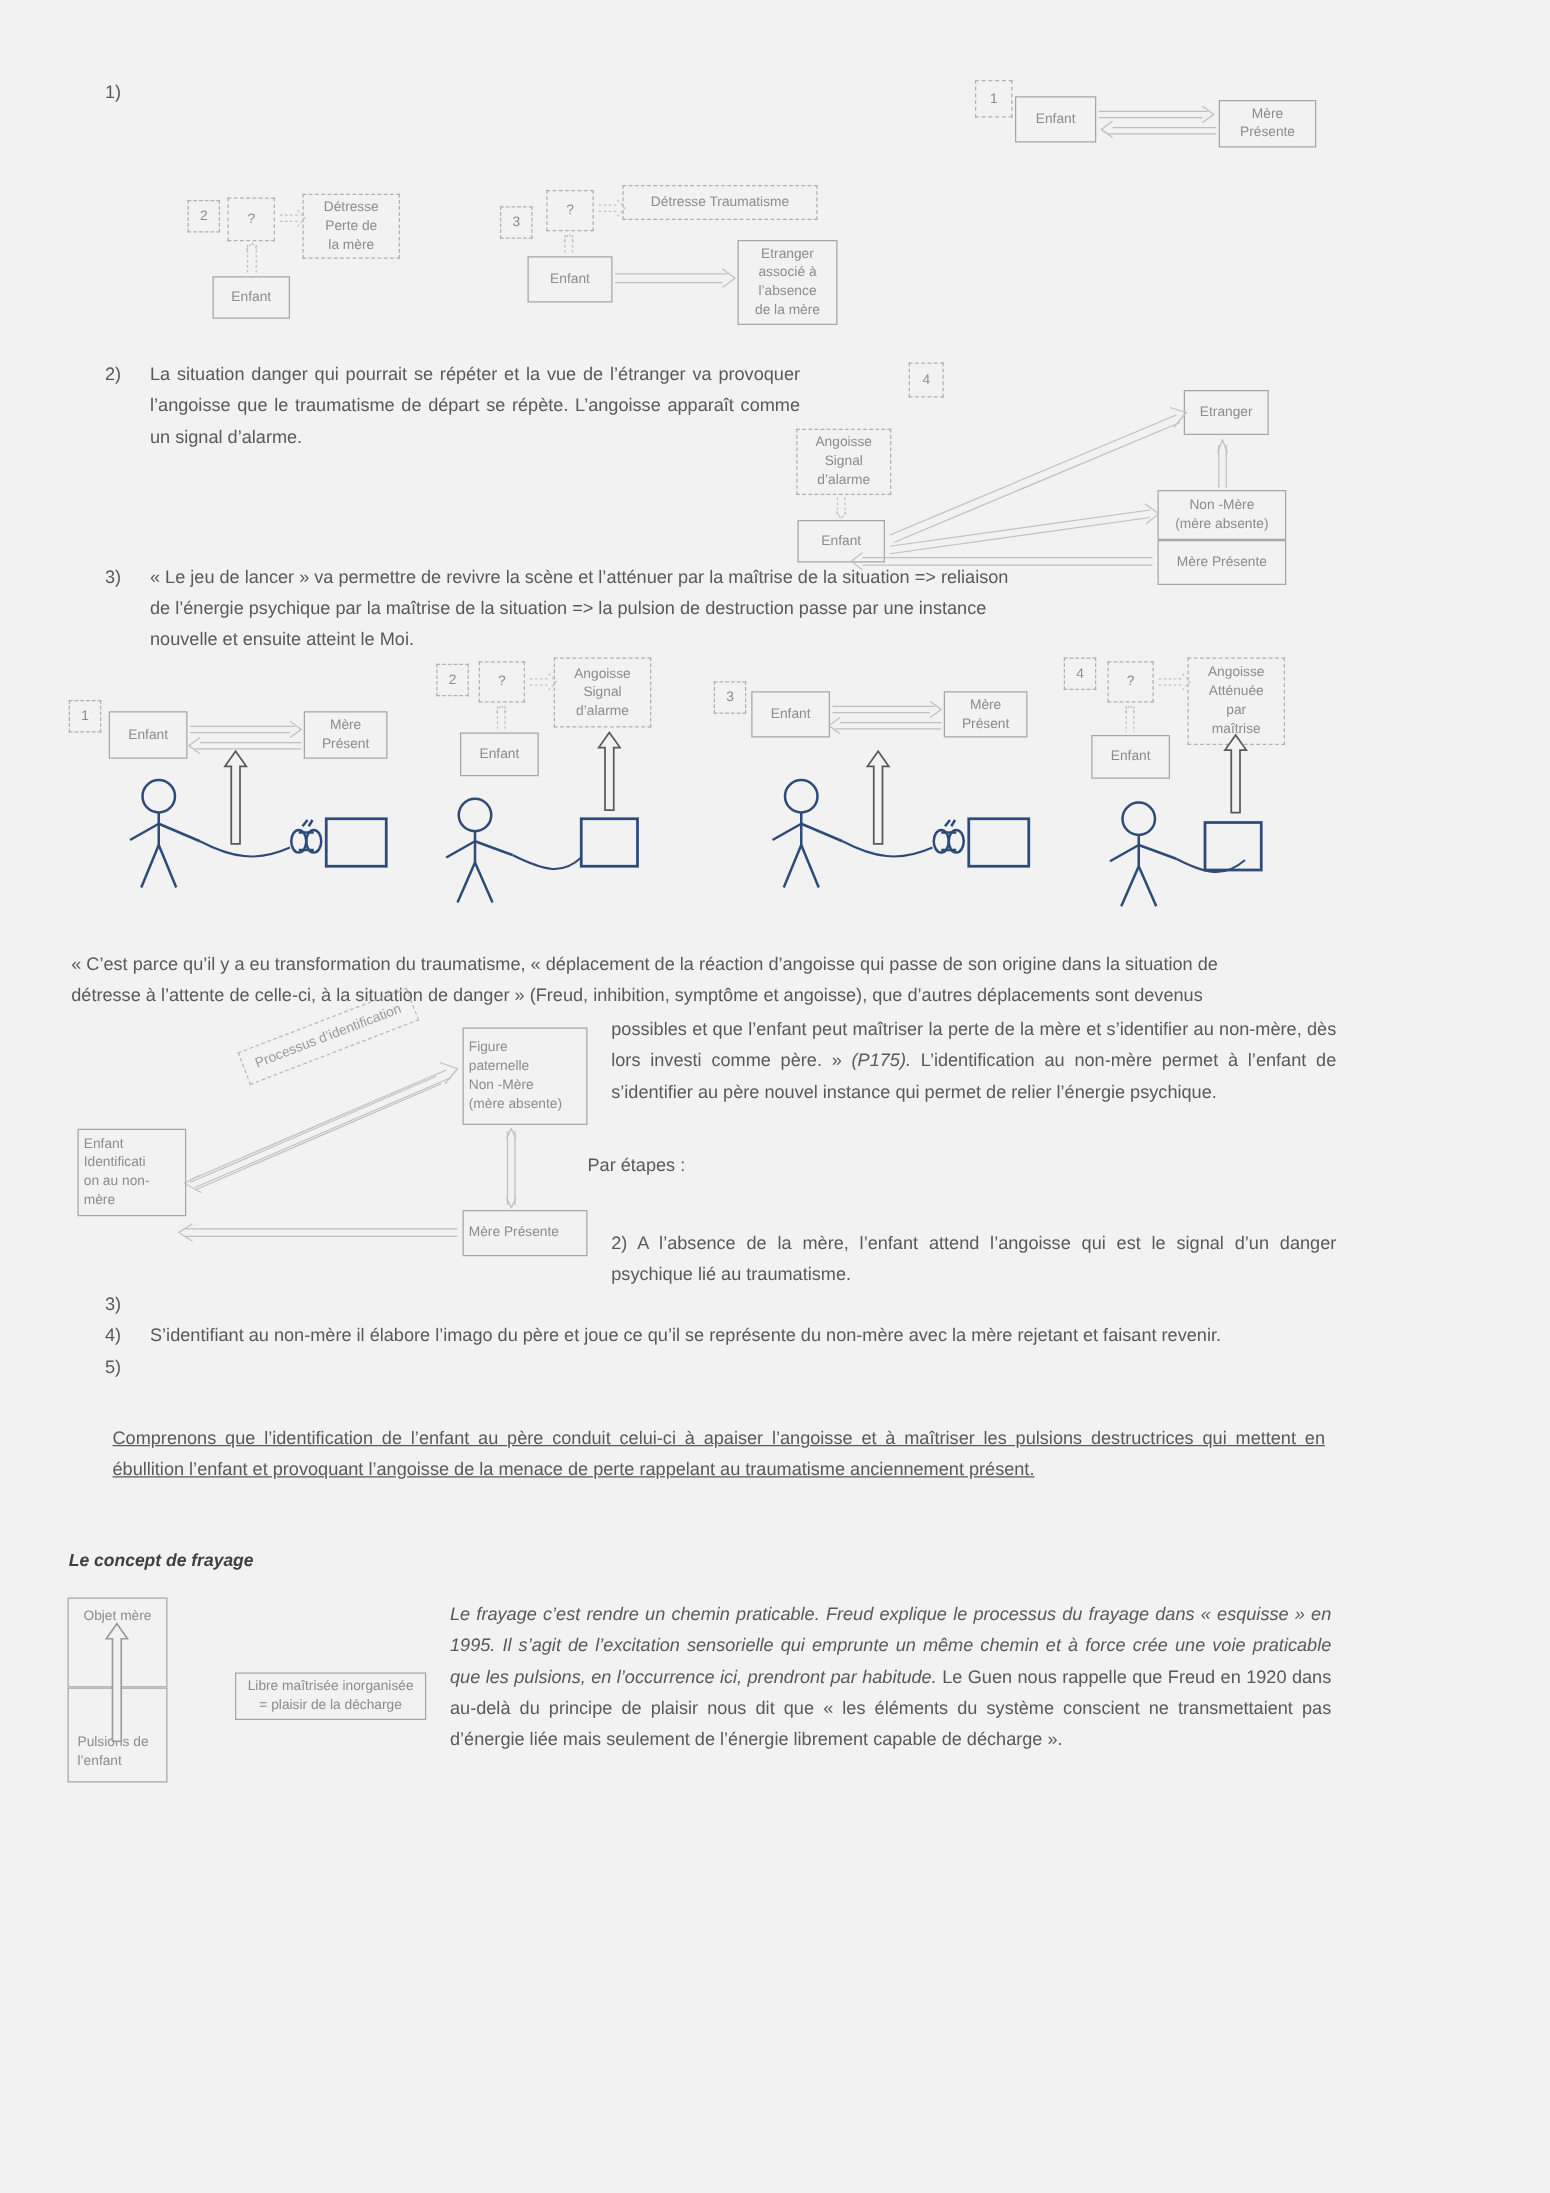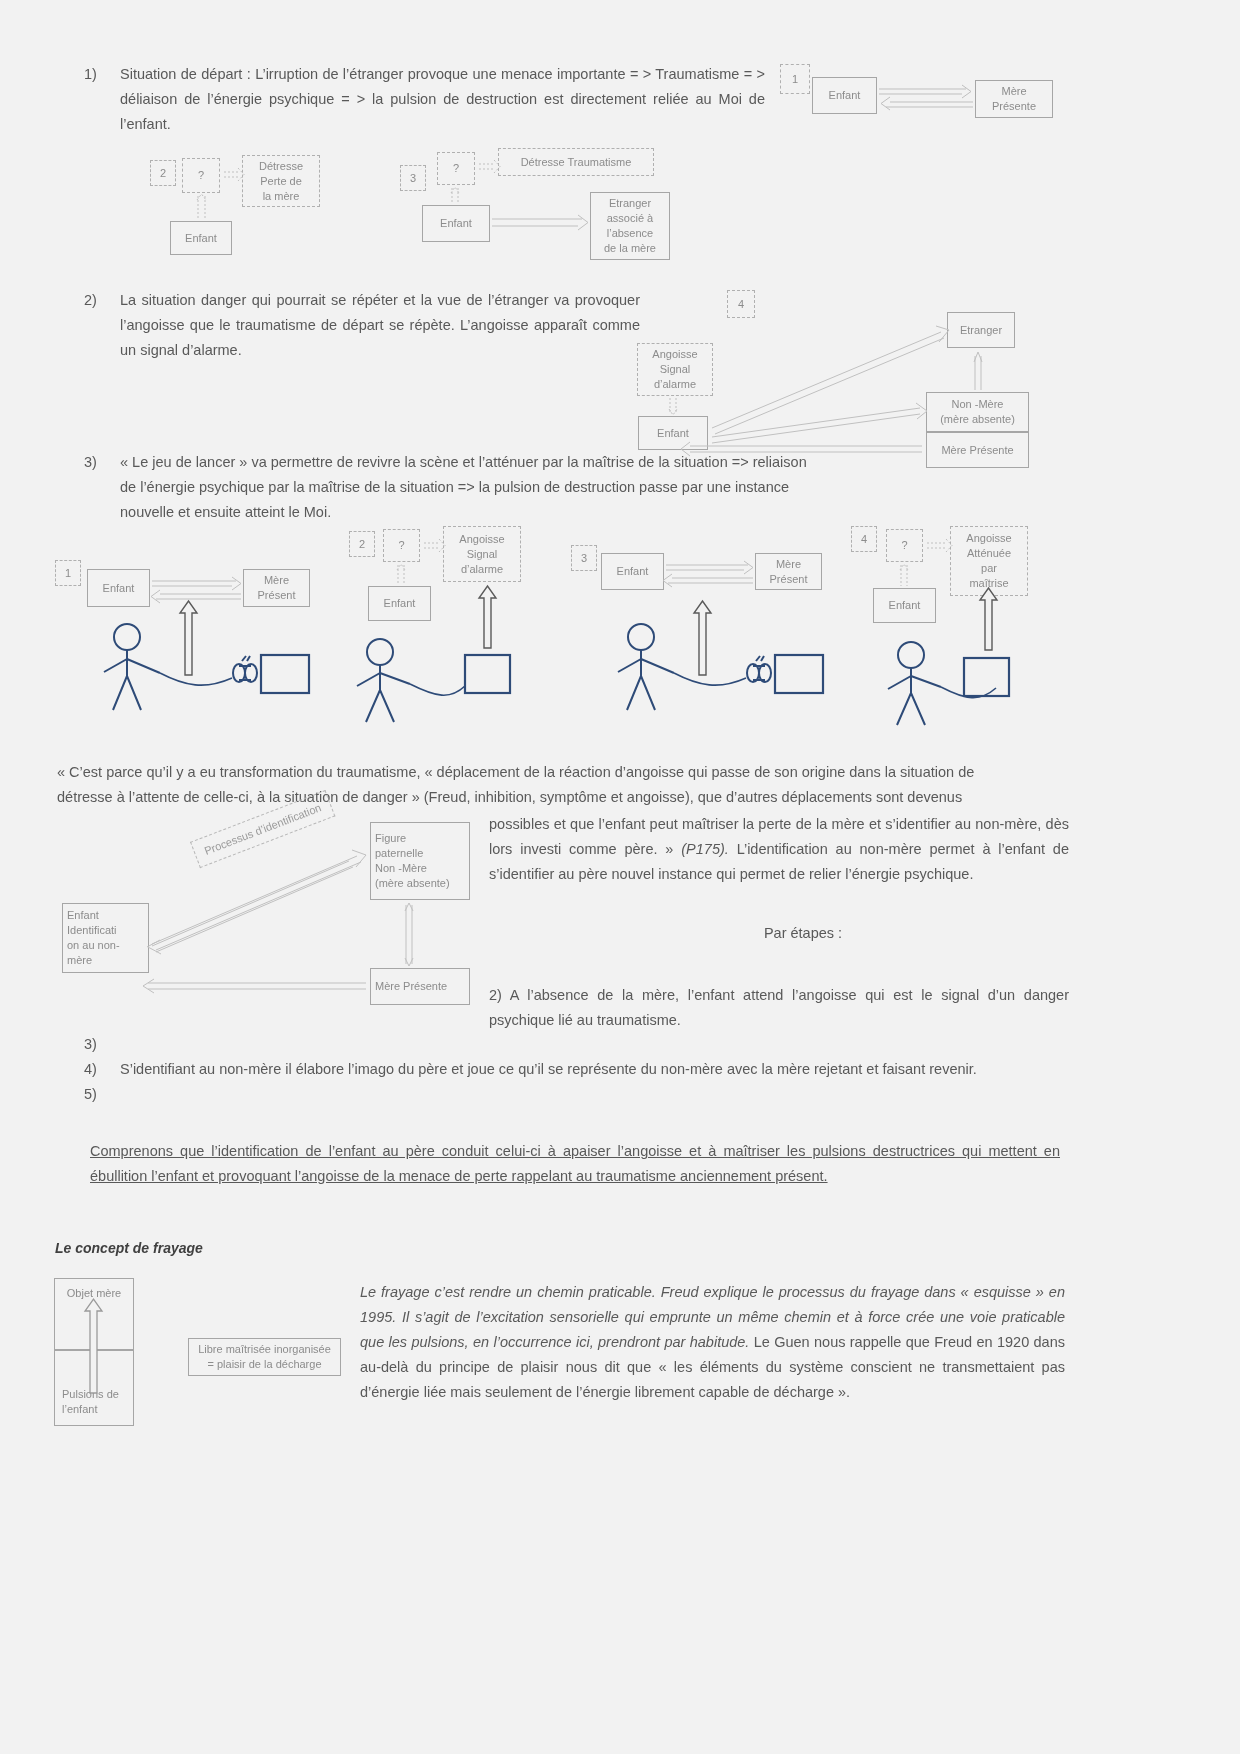--- a/index.html
+++ b/index.html
@@ -80,21 +80,20 @@
     color:#404040;
   }
   .italtext{font-style:italic;}
 </style>
 </head>
 <body>
 
 <div class="page">
 
   <div class="num" style="left:84px;top:62px;">1)</div>
-  <div class="para just" style="left:120px;top:62px;width:645px;">Situation de départ : L’irruption de l’étranger provoque une menace importante = &gt; Traumatisme = &gt; déliaison de l’énergie psychique = &gt; la pulsion de destruction est directement reliée au Moi de l’enfant.</div>
 
   <div class="tag" style="left:780px;top:64px;width:30px;height:30px;">1</div>
   <div class="box" style="left:812px;top:77px;width:65px;height:37px;">
     <span>Enfant</span>
   </div>
   <div class="box" style="left:975px;top:80px;width:78px;height:38px;white-space:pre-line;">
     <span style="white-space:pre-line;">Mère
 Présente</span>
   </div>
   <svg class="svgl" width="1240" height="1754">
@@ -335,21 +334,21 @@
       <path d="M985,650 L985,600 L980,600 L988.5,588 L997,600 L992,600 L992,650 Z"></path>
     </g>
   </svg>
 
   <div class="para" style="left:57px;top:760px;width:1010px;text-align:left;">« C’est parce qu’il y a eu transformation du traumatisme, « déplacement de la réaction d’angoisse qui passe de son origine dans la situation de</div>
   <div class="para" style="left:57px;top:785px;width:1010px;text-align:left;">détresse à l’attente de celle-ci, à la situation de danger » (Freud, inhibition, symptôme et angoisse), que d’autres déplacements sont devenus</div>
 
   <div class="para just" style="left:489px;top:812px;width:580px;">
     <span>possibles et que l’enfant peut maîtriser la perte de la mère et s’identifier au non-mère, dès lors investi comme père. » </span><span class="italtext">(P175).</span><span> L’identification au non-mère permet à l’enfant de s’identifier au père nouvel instance qui permet de relier l’énergie psychique.</span>
   </div>
-  <div class="para" style="left:513px;top:921px;width:580px;text-align:center;">Par étapes :</div>
+  <div class="para" style="left:470px;top:921px;width:580px;text-align:left;">Par étapes :</div>
   <div class="para just" style="left:489px;top:983px;width:580px;">2)  A l’absence de la mère, l’enfant attend l’angoisse qui est le signal d’un danger psychique lié au traumatisme.</div>
 
   <div class="box left" style="left:370px;top:822px;width:100px;height:78px;">
     <span style="white-space:pre-line;">Figure
 paternelle
 Non -Mère
 (mère absente)</span>
   </div>
   <div class="box left" style="left:62px;top:903px;width:87px;height:70px;">
     <span style="white-space:pre-line;">Enfant

